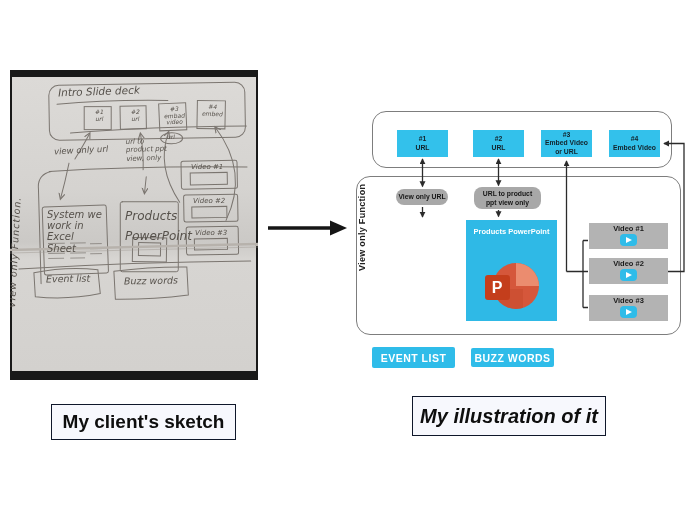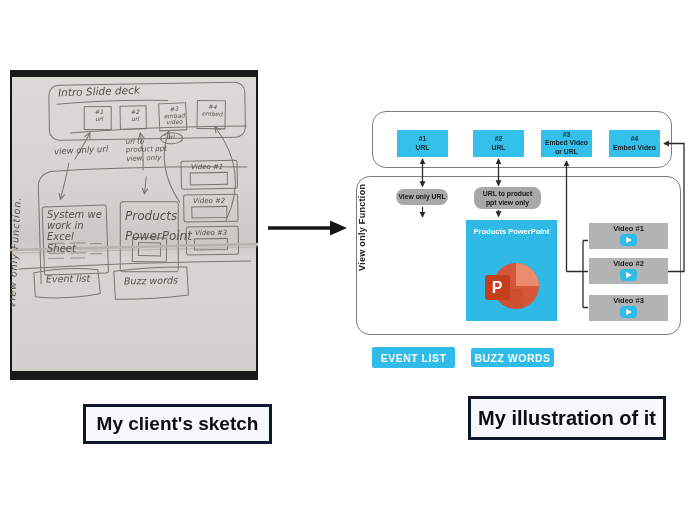--- a/index.html
+++ b/index.html
@@ -80,24 +80,24 @@
   .video-label{font-size:7.5px;font-weight:600;color:#191919;line-height:1.1;}
   .play{width:17px;height:12px;background:#2FBCE9;border-radius:4px;position:relative;margin-top:1px;}
   .play::after{content:'';position:absolute;left:6px;top:2.6px;width:0;height:0;
                border-left:6px solid #fff;border-top:3.4px solid transparent;border-bottom:3.4px solid transparent;}
 
   .btn{position:absolute;background:#2FBCE9;color:#fff;font-weight:700;font-size:10.5px;letter-spacing:.5px;
        display:flex;align-items:center;justify-content:center;border-radius:2px;z-index:4;}
   .btn-event{left:372px;top:347px;width:83px;height:21px;}
   .btn-buzz{left:471px;top:348px;width:83px;height:19px;}
 
-  .caption{position:absolute;background:#F7F8FD;border:3px solid #0f172a;color:#0e0e0e;font-weight:600;
-           display:flex;align-items:center;justify-content:center;z-index:4;margin-left:32px;}
+  .caption{position:absolute;background:#F7F8FD;border:1px solid #0f172a;color:#0e0e0e;font-weight:600;
+           display:flex;align-items:center;justify-content:center;z-index:4;}
   .caption-left{left:51px;top:404px;width:183px;height:34px;font-size:19px;}
-  .caption-right{left:436px;top:396px;width:192px;height:38px;font-size:20px;}
+  .caption-right{left:412px;top:396px;width:192px;height:38px;font-size:20px;font-style:italic;}
 </style>
 </head>
 <body>
 
 <div class="canvas">
 
   <div class="photo">
     <div class="paper"></div>
 
     <svg class="sk-svg" width="248" height="310" viewBox="0 0 248 310">

